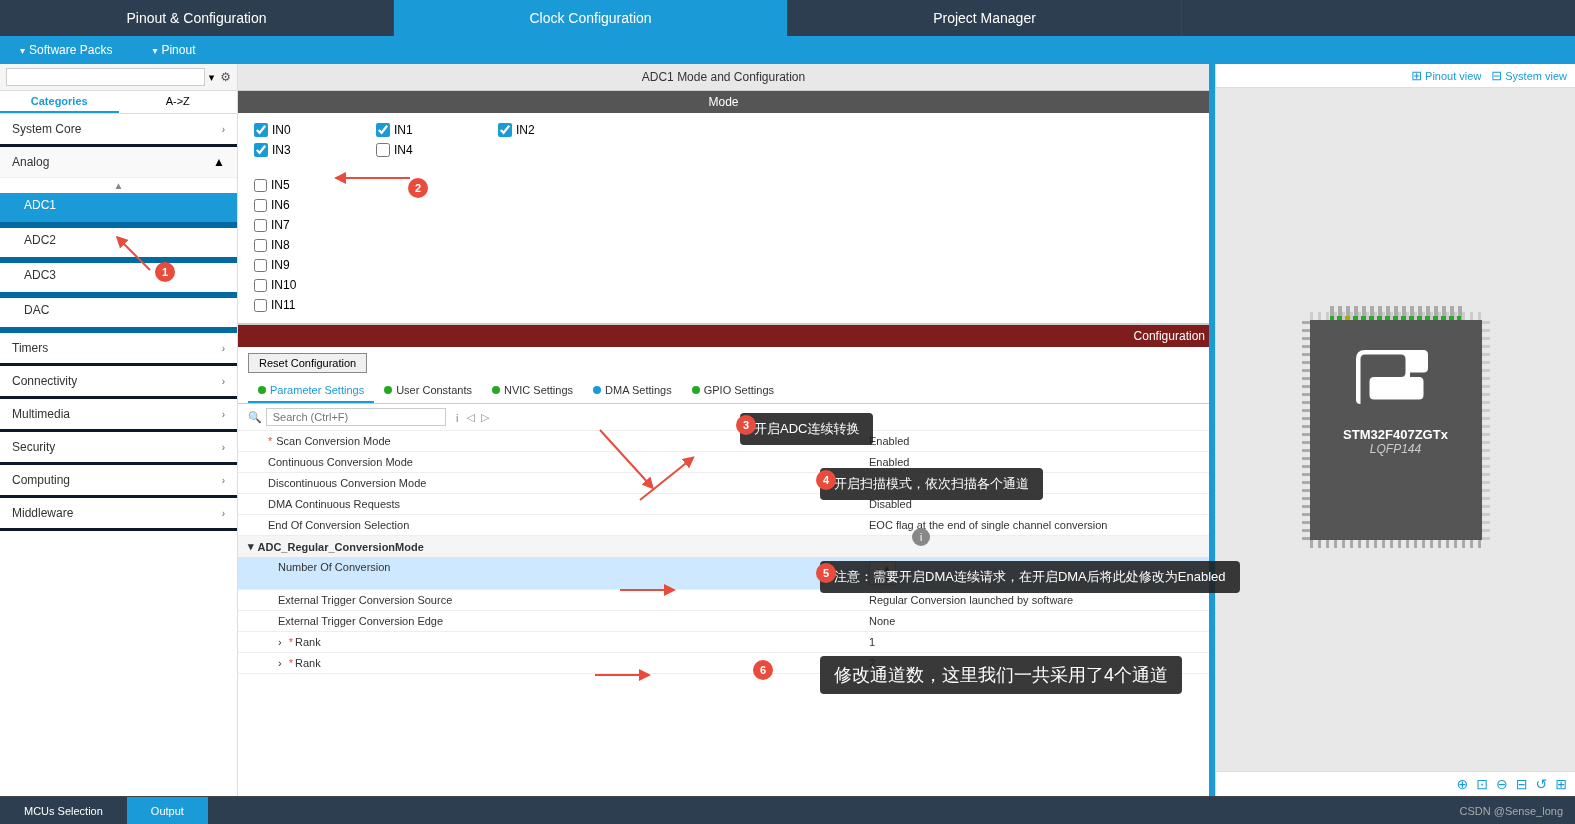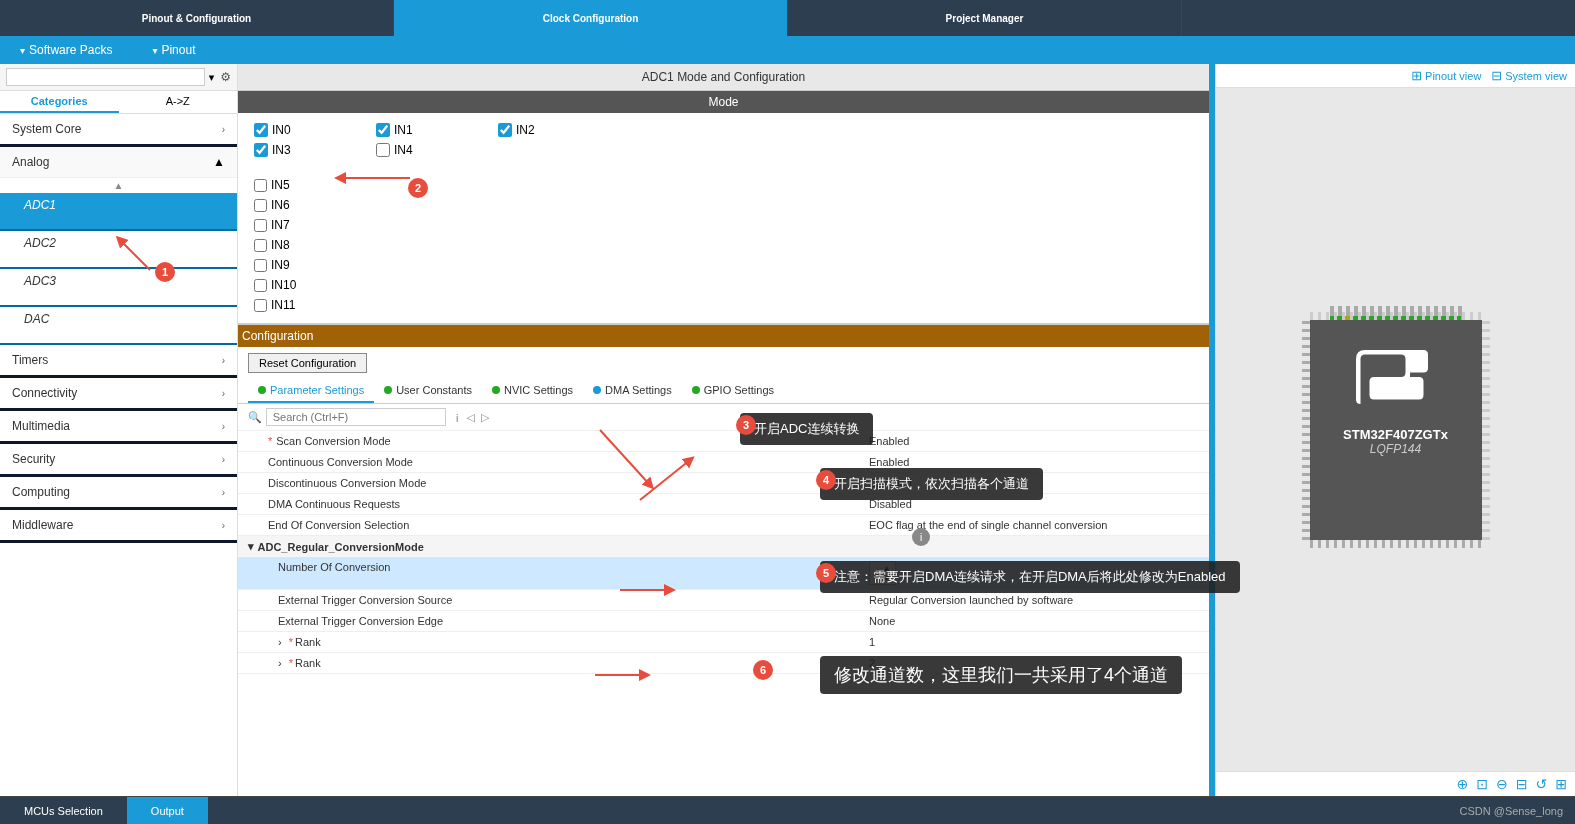--- a/index.html
+++ b/index.html
@@ -1,20 +1,20 @@
 <!DOCTYPE html>
 <html><head>
   <meta charset="utf-8">
   <style>
     * { box-sizing: border-box; margin: 0; padding: 0; }
     body { font-family: 'Segoe UI', Arial, sans-serif; font-size: 12px; background: #f0f0f0; overflow: hidden; width: 1575px; height: 824px; }
 
     
     .top-nav { display: flex; height: 36px; background: #2c3e50; }
-    .top-nav-item { flex: 1; display: flex; align-items: center; justify-content: center; color: white; font-size: 10px; font-weight: bold; border-right: 1px solid #444; cursor: pointer; }
+    .top-nav-item { flex: 1; display: flex; align-items: center; justify-content: center; color: white; font-size: 14px; font-weight: normal; border-right: 1px solid #444; cursor: pointer; }
     .top-nav-item.active { background: #1a9bd7; }
     .top-nav-item:last-child { border-right: none; }
 
     
     .sub-nav { display: flex; height: 28px; background: #1a9bd7; align-items: center; }
     .sub-nav-item { display: flex; align-items: center; color: white; font-size: 12px; padding: 0 20px; cursor: pointer; }
     .sub-nav-item .chevron { margin-right: 4px; font-size: 10px; }
 
     
     .main-layout { display: flex; height: calc(824px - 64px - 28px); }
@@ -23,42 +23,42 @@
     .sidebar { width: 238px; background: white; border-right: 1px solid #ddd; display: flex; flex-direction: column; overflow-y: auto; }
     .sidebar-search { display: flex; align-items: center; padding: 4px 6px; border-bottom: 1px solid #ddd; background: #f5f5f5; }
     .sidebar-search input { flex: 1; border: 1px solid #ccc; padding: 2px 4px; font-size: 11px; }
     .sidebar-search .gear-icon { margin-left: 6px; cursor: pointer; color: #555; }
     .sidebar-tabs { display: flex; border-bottom: 1px solid #ddd; }
     .sidebar-tab { flex: 1; text-align: center; padding: 4px; font-size: 11px; cursor: pointer; border-bottom: 2px solid transparent; }
     .sidebar-tab.active { border-bottom: 2px solid #1a9bd7; color: #1a9bd7; font-weight: bold; }
     .sidebar-item { display: flex; align-items: center; justify-content: space-between; padding: 8px 12px; cursor: pointer; border-bottom: 3px solid #0f172a; }
     .sidebar-item .label { font-size: 12px; color: #333; }
     .sidebar-item .chevron { font-size: 10px; color: #666; }
-    .sidebar-sub-item { padding: 5px 12px 17px 24px; cursor: pointer; font-size: 12px; color: #333; border-bottom: 2px solid #0369a1; font-style: italic; }
+    .sidebar-sub-item { padding: 5px 12px 10px 24px; cursor: pointer; font-size: 12px; color: #333; border-bottom: 6px solid #0369a1; }
     .sidebar-sub-item.selected { background: #1a9bd7; color: white; }
     .sidebar-collapse-btn { text-align: center; padding: 2px; cursor: pointer; color: #888; font-size: 10px; }
 
     
     .content-area { flex: 1; display: flex; flex-direction: column; overflow: hidden; position: relative; }
 
     
     .adc-panel { flex: 1; background: white; overflow-y: auto; }
     .adc-title { background: #e8e8e8; text-align: center; padding: 6px; font-size: 12px; color: #333; border-bottom: 1px solid #ccc; }
     .mode-section { border-bottom: 1px solid #ccc; }
     .mode-title { background: #555; color: white; text-align: center; padding: 4px; font-size: 12px; }
     .mode-content { padding: 8px 16px; display: grid; grid-template-columns: repeat(3, 120px); gap: 2px; }
     .checkbox-row { display: flex; align-items: center; gap: 4px; padding: 2px 0; font-size: 12px; }
     .checkbox-row input[type=checkbox] { width: 14px; height: 14px; accent-color: #1a9bd7; }
     .channel-list { padding: 8px 16px; }
     .channel-row { display: flex; align-items: center; gap: 4px; padding: 3px 0; font-size: 12px; }
     .channel-row input[type=checkbox] { width: 13px; height: 13px; }
 
     
     .config-section { border-top: 1px solid #ccc; }
-    .config-title { background: #a16207; color: white; text-align: left; padding: 4px; font-size: 12px; }
+    .config-title { background: #7f1d1d; color: white; text-align: right; padding: 4px; font-size: 12px; }
     .config-toolbar { padding: 6px 10px; display: flex; align-items: center; gap: 8px; }
     .reset-btn { border: 1px solid #888; background: #f0f0f0; padding: 3px 10px; font-size: 11px; cursor: pointer; }
     .config-tabs { display: flex; border-bottom: 1px solid #ccc; padding: 0 10px; }
     .config-tab { display: flex; align-items: center; gap: 4px; padding: 5px 10px; font-size: 11px; cursor: pointer; border-bottom: 2px solid transparent; color: #333; }
     .config-tab.active { border-bottom: 2px solid #1a9bd7; color: #1a9bd7; }
     .config-tab .dot { width: 8px; height: 8px; border-radius: 50%; }
     .dot-green { background: #22aa22; }
     .dot-blue { background: #1a9bd7; }
     .search-bar { display: flex; align-items: center; padding: 4px 10px; gap: 4px; border-bottom: 1px solid #eee; }
     .search-bar input { border: 1px solid #ccc; padding: 2px 6px; font-size: 11px; width: 180px; }

